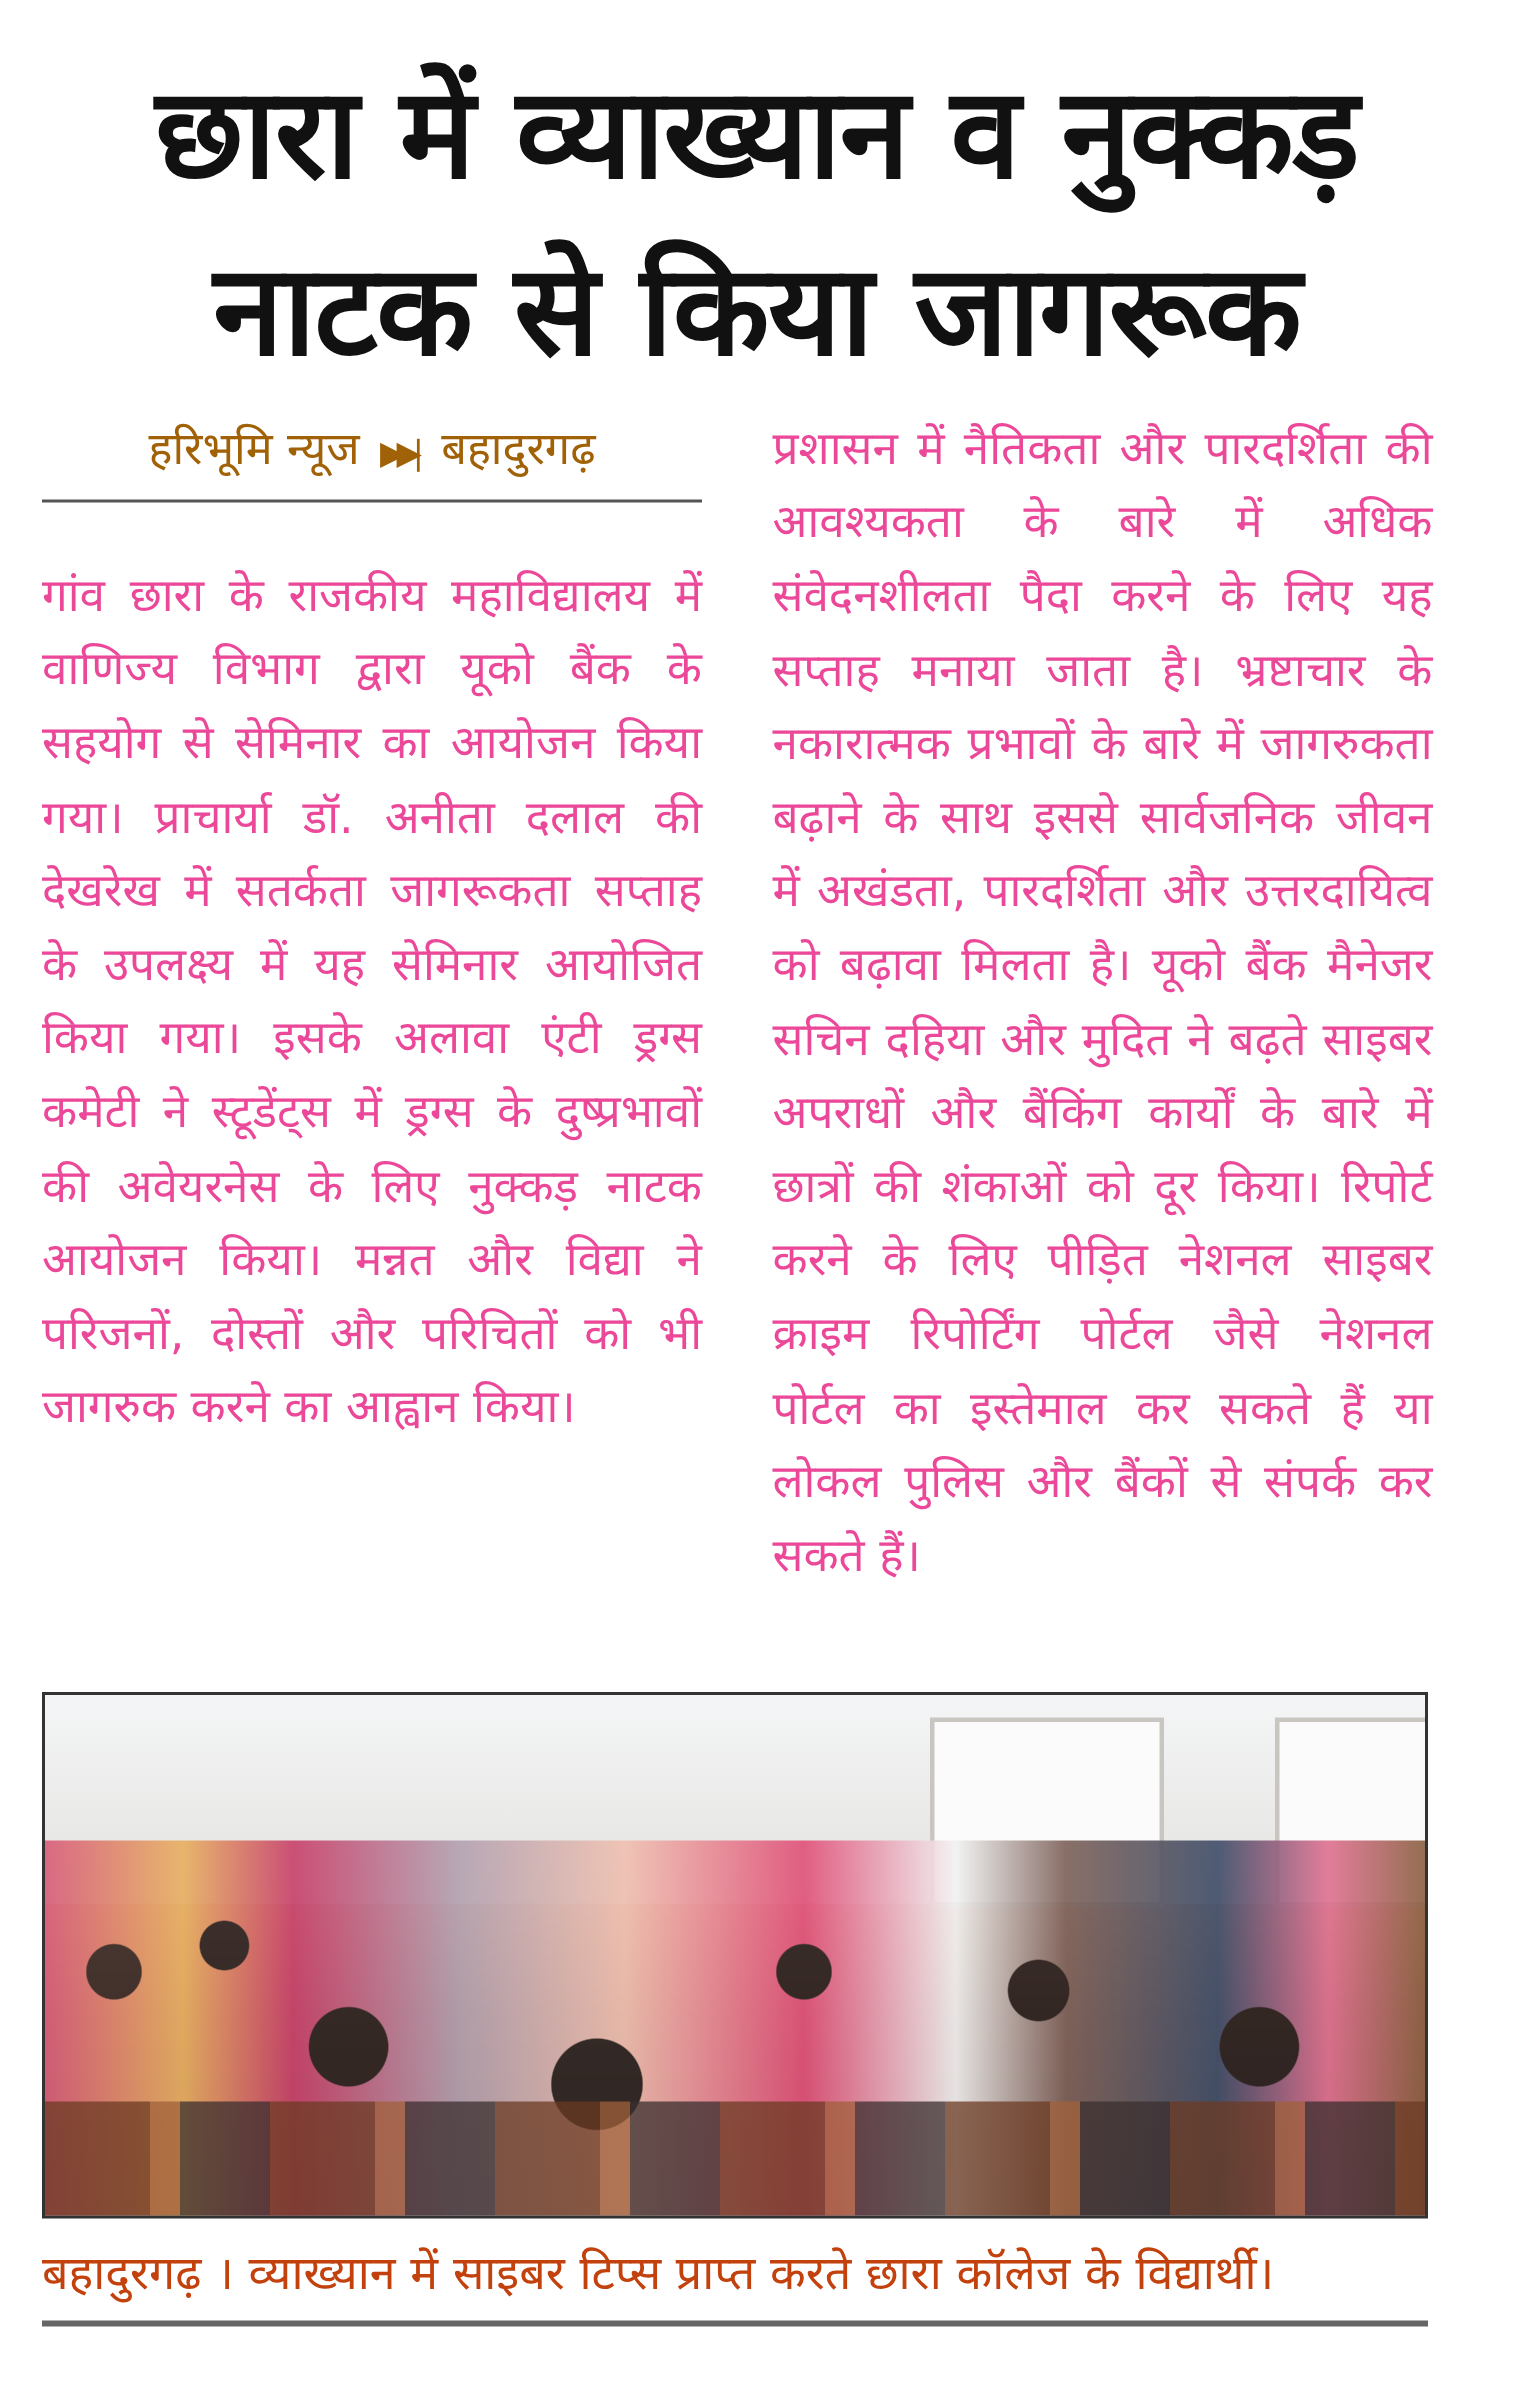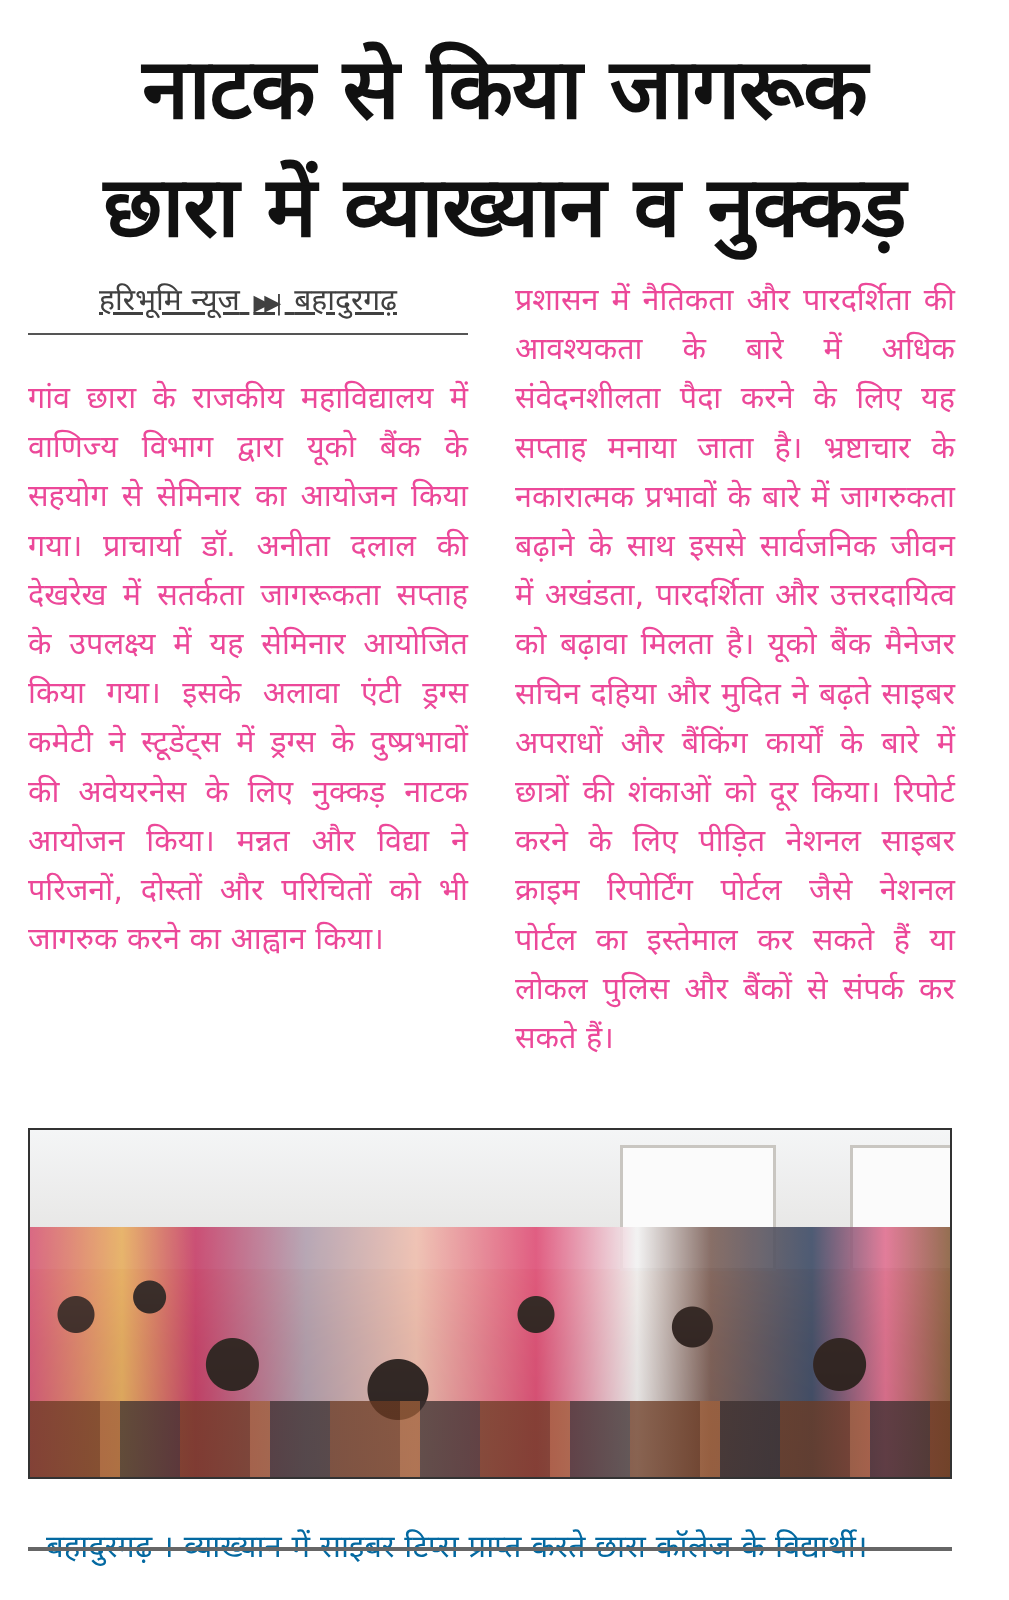--- a/index.html
+++ b/index.html
@@ -6,21 +6,21 @@
   body {
     width:1009px; height:1600px; background:#ffffff; position:relative; overflow:hidden;
     font-family:"DejaVu Sans", "Liberation Sans", sans-serif; color:#1a1a1a;
   }
   .headline {
     position:absolute; left:0; top:30px; width:1009px; text-align:center;
     font-weight:bold; font-size:84px; line-height:118px; letter-spacing:-1px; color:#111;
   }
   .dateline {
     position:absolute; left:28px; top:280px; width:440px; text-align:center;
-    font-size:30px; line-height:40px; color:#404040;text-decoration:underline;
+    font-size:30px; line-height:40px; color:#a16207;
   }
   .dateline .arrow { font-size:22px; letter-spacing:-6px; margin:0 8px 0 4px; }
   .dateline-rule { position:absolute; left:28px; top:333px; width:440px; height:2px; background:#555; }
   .col {
     position:absolute; font-size:30.5px; line-height:49.2px; text-align:justify; color:#ec4899;
   }
   .col p { margin:0; }
   .col p.indent { text-indent:48px; }
   .col-left { left:28px; top:373px; width:440px; }
   .col-right { left:515px; top:275px; width:440px; }
@@ -39,31 +39,31 @@
       radial-gradient(circle at 40% 65%, #2b2321 0 30px, transparent 31px),
       radial-gradient(circle at 55% 35%, #2a201e 0 18px, transparent 19px),
       radial-gradient(circle at 72% 40%, #2a201e 0 20px, transparent 21px),
       radial-gradient(circle at 88% 55%, #2a201e 0 26px, transparent 27px),
       linear-gradient(90deg,#d85c7a 0%,#e8b060 10%,#c8406a 18%,#b3a1b0 30%,#f0c0b0 42%,#e05078 55%,#f2f2f2 66%,#7c6058 74%,#3e4d68 85%,#e07090 93%,#8a6040 100%);
     opacity:0.9;
   }
   .photo .desks { position:absolute; left:0; bottom:0; width:100%; height:22%;
     background:repeating-linear-gradient(90deg,#6b3a22 0 70px,#a0603a 70px 90px,#3a2e2e 90px 150px); opacity:0.75; }
   .caption {
-    position:absolute; left:46px; top:1495px; width:924px;
-    font-size:31px; line-height:42px; color:#0369a1; white-space:nowrap;margin-top:30px;
+    position:absolute; left:28px; top:1495px; width:924px;
+    font-size:31px; line-height:42px; color:#c2410c; white-space:nowrap;
   }
   .caption-rule { position:absolute; left:28px; top:1547px; width:924px; height:4px; background:#666; }
 </style>
 </head>
 <body>
 
 <div class="headline">
+  <div>छारा में व्याख्यान व नुक्कड़</div>
   <div>नाटक से किया जागरूक</div>
-  <div>छारा में व्याख्यान व नुक्कड़</div>
 </div>
 
 <div class="dateline">
   <span>हरिभूमि न्यूज</span>
   <span class="arrow">▶▶|</span>
   <span>बहादुरगढ़</span>
 </div>
 <div class="dateline-rule"></div>
 
 <div class="col col-left">

